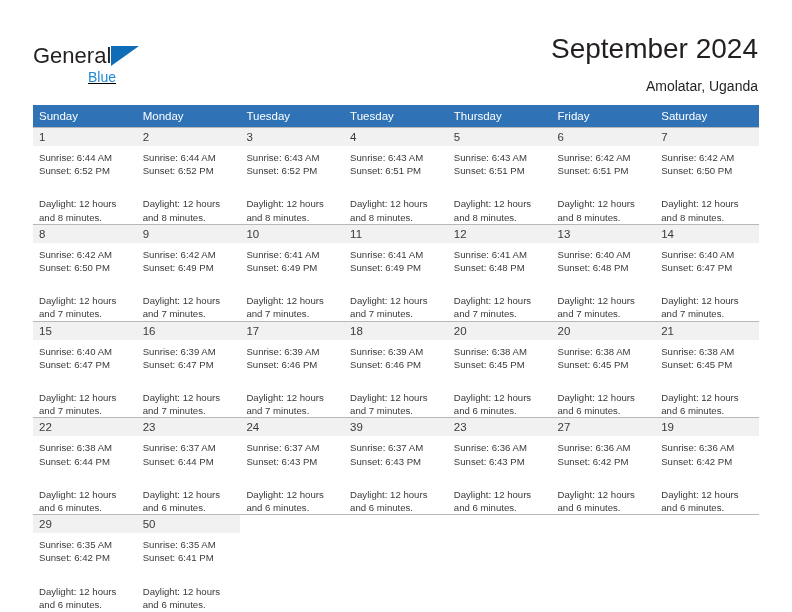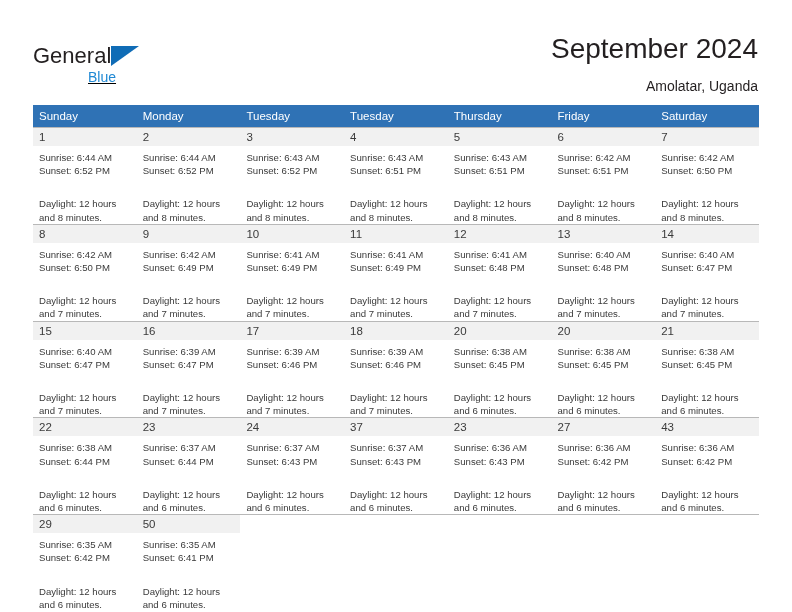--- a/index.html
+++ b/index.html
@@ -345,21 +345,21 @@
           </td>
           <td>
             <div class="daynum">24</div>
             <div class="detail">
               <div>Sunrise: 6:37 AM</div>
               <div>Sunset: 6:43 PM</div>
               <div class="wrap">Daylight: 12 hours and 6 minutes.</div>
             </div>
           </td>
           <td>
-            <div class="daynum">37</div>
+            <div class="daynum">39</div>
             <div class="detail">
               <div>Sunrise: 6:37 AM</div>
               <div>Sunset: 6:43 PM</div>
               <div class="wrap">Daylight: 12 hours and 6 minutes.</div>
             </div>
           </td>
           <td>
             <div class="daynum">23</div>
             <div class="detail">
               <div>Sunrise: 6:36 AM</div>
@@ -369,21 +369,21 @@
           </td>
           <td>
             <div class="daynum">27</div>
             <div class="detail">
               <div>Sunrise: 6:36 AM</div>
               <div>Sunset: 6:42 PM</div>
               <div class="wrap">Daylight: 12 hours and 6 minutes.</div>
             </div>
           </td>
           <td>
-            <div class="daynum">43</div>
+            <div class="daynum">19</div>
             <div class="detail">
               <div>Sunrise: 6:36 AM</div>
               <div>Sunset: 6:42 PM</div>
               <div class="wrap">Daylight: 12 hours and 6 minutes.</div>
             </div>
           </td>
         </tr>
         <tr class="week-row last">
           <td>
             <div class="daynum">29</div>

